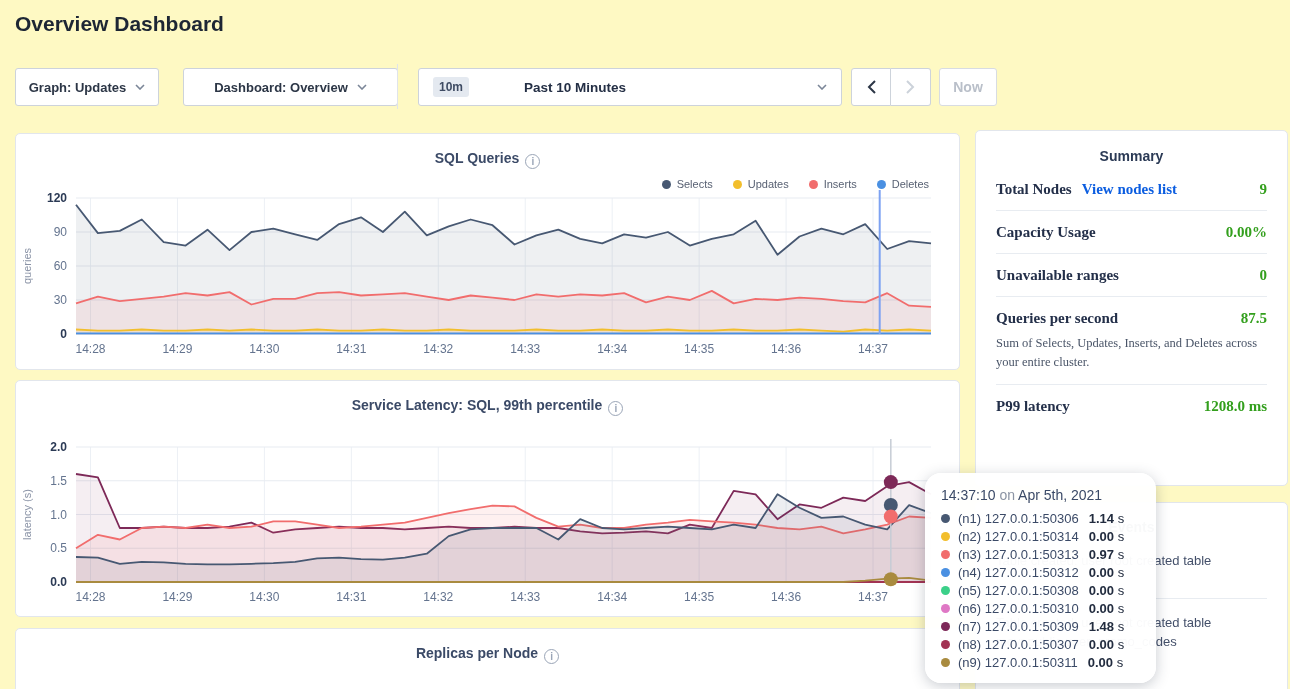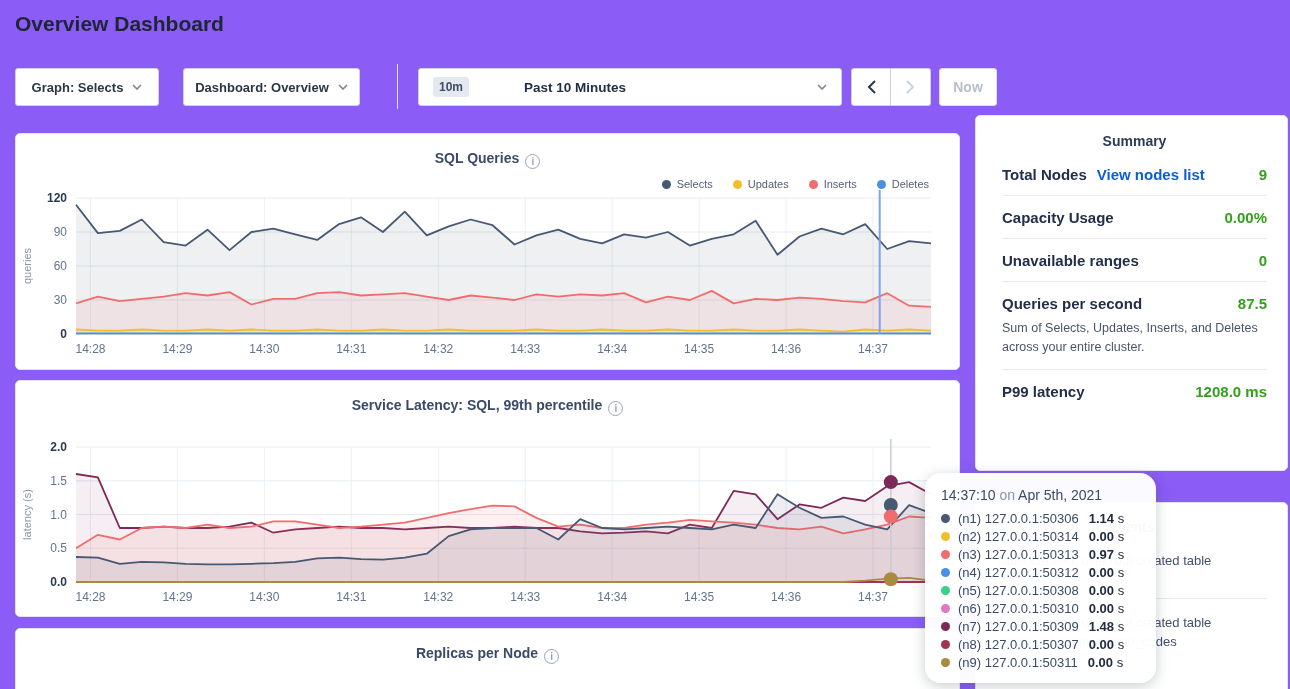--- a/index.html
+++ b/index.html
@@ -1,62 +1,62 @@
 <!DOCTYPE html>
 <html><head>
 <meta charset="utf-8">
 <style>
   * { box-sizing: border-box; margin: 0; padding: 0; }
   html,body { width:1290px; height:689px; }
   body { font-family: "Liberation Sans", sans-serif; background:#f4f6fa; }
-  .page { position:relative; width:1290px; height:689px; overflow:hidden; background:#8b5cf6; }
+  .page { position:relative; width:1290px; height:689px; overflow:hidden; background:#fef9c3; }
 
   .page-title { position:absolute; left:15px; top:12px; font-size:21px; font-weight:600; color:#1d2634; }
 
   
   .btn, .dd { background:#fff; border:1px solid #cdd3db; border-radius:3px; height:38px;
     display:flex; align-items:center; justify-content:center; gap:9px; cursor:pointer;
     font-family:"Liberation Sans",sans-serif; font-size:13px; font-weight:bold; color:#2c3646; }
   .dd-graph { position:absolute; left:15px; top:68px; width:144px; }
-  .dd-dashboard { position:absolute; left:183px; top:68px; width:177px;text-align:right; }
+  .dd-dashboard { position:absolute; left:183px; top:68px; width:215px;text-align:right; }
   .toolbar-divider { position:absolute; left:397px; top:64px; width:1px; height:45px; background:#e0e4ea; }
   .time-selector { position:absolute; left:418px; top:68px; width:424px; justify-content:flex-start; padding:12px 14px; gap:12px; }
   .time-badge { background:#e4e9f0; border-radius:3px; padding:3px 6px; font-size:12px; font-weight:bold; color:#3e4b63; }
   .time-label { font-size:13.5px; color:#242f45;margin-left:43px; }
   .time-selector .chev { margin-left:auto; }
   .btn-group { position:absolute; left:851px; top:68px; display:flex; }
   .btn-prev { width:40px; border-radius:3px 0 0 3px; }
   .btn-next { width:40px; border-radius:0 3px 3px 0; border-left:none; }
   .btn-now { position:absolute; left:939px; top:68px; width:58px; color:#b9bfc9; border-color:#d8dce2; font-size:14px; }
 
   
   .card { position:absolute; background:#fff; border:1px solid #e2e6ec; border-radius:5px; }
   .card-sql { left:15px; top:133px; width:945px; height:237px; }
   .card-latency { left:15px; top:380px; width:945px; height:237px; }
   .card-replicas { left:15px; top:628px; width:945px; height:237px; }
-  .card-summary { left:975px; top:115px; width:313px; height:356px;padding-left:6px; }
+  .card-summary { left:975px; top:130px; width:313px; height:356px; }
   .card-events { left:975px; top:502px; width:313px; height:237px; }
 
   .chart-title { position:absolute; top:16px; left:0; right:0; text-align:center; font-size:14px; font-weight:bold; color:#3b4a67; }
   .info-icon { display:inline-block; width:15px; height:15px; line-height:13px; border:1px solid #9aa5b7; border-radius:50%;
     font-size:10px; font-weight:bold; font-style:normal; color:#9aa5b7; text-align:center; vertical-align:-2px; margin-left:6px; }
 
   .legend { position:absolute; top:44px; right:30px; display:flex; gap:20px; }
   .legend-item { display:flex; align-items:center; gap:6px; font-size:11px; color:#586173; }
   .legend-dot { width:9px; height:9px; border-radius:50%; }
 
   .plot { position:absolute; left:0; top:0; }
   .tick-x, .tick-y { font-size:12px; fill:#64748f; }
   .tick-strong { font-size:12px; font-weight:bold; fill:#2b3a55; }
   .axis-label { font-size:11px; fill:#8a93a6; }
 
   
   .summary-title { text-align:center; font-size:14px; font-weight:bold; color:#2b3a55; padding:17px 0 4px; }
   .summary-rows { padding:0 20px; }
-  .summary-row { padding:13px 0 12px; border-bottom:1px solid #e8ecf1; }
+  .summary-row { padding:13px 0 12px; border-bottom:1px solid #e8ecf1;font-family:Liberation Serif, serif; }
   .summary-row:last-child { border-bottom:none; }
   .summary-row-top { display:flex; align-items:baseline; gap:10px; }
   .summary-label { font-size:15px; font-weight:bold; color:#232f49; }
   .summary-link { font-size:15px; font-weight:bold; color:#0b5de0; text-decoration:none; cursor:pointer; }
   .summary-value { margin-left:auto; font-size:15px; font-weight:bold; color:#339f1d; white-space:nowrap; }
   .summary-sub { margin-top:7px; font-size:12.5px; line-height:1.5; color:#4a5568; }
 
   
   .events-title { text-align:center; font-size:14px; font-weight:bold; color:#2b3a55; padding:16px 0 2px; }
   .events-list { padding:0 20px; }
@@ -76,21 +76,21 @@
   .tooltip-unit { font-weight:normal; }
 </style>
 </head>
 <body>
 
 <div class="page">
 
   <h1 class="page-title">Overview Dashboard</h1>
 
   <button class="dd dd-graph">
-    <span>Graph: Selects</span>
+    <span>Graph: Updates</span>
     <svg class="chev" width="10" height="6" viewBox="0 0 10 6">
         <polyline points="1,1 5,5 9,1" fill="none" stroke="#7b8698" stroke-width="1.6"></polyline>
       </svg>
   </button>
 
   <button class="dd dd-dashboard">
     <span>Dashboard: Overview</span>
     <svg class="chev" width="10" height="6" viewBox="0 0 10 6">
         <polyline points="1,1 5,5 9,1" fill="none" stroke="#7b8698" stroke-width="1.6"></polyline>
       </svg>

